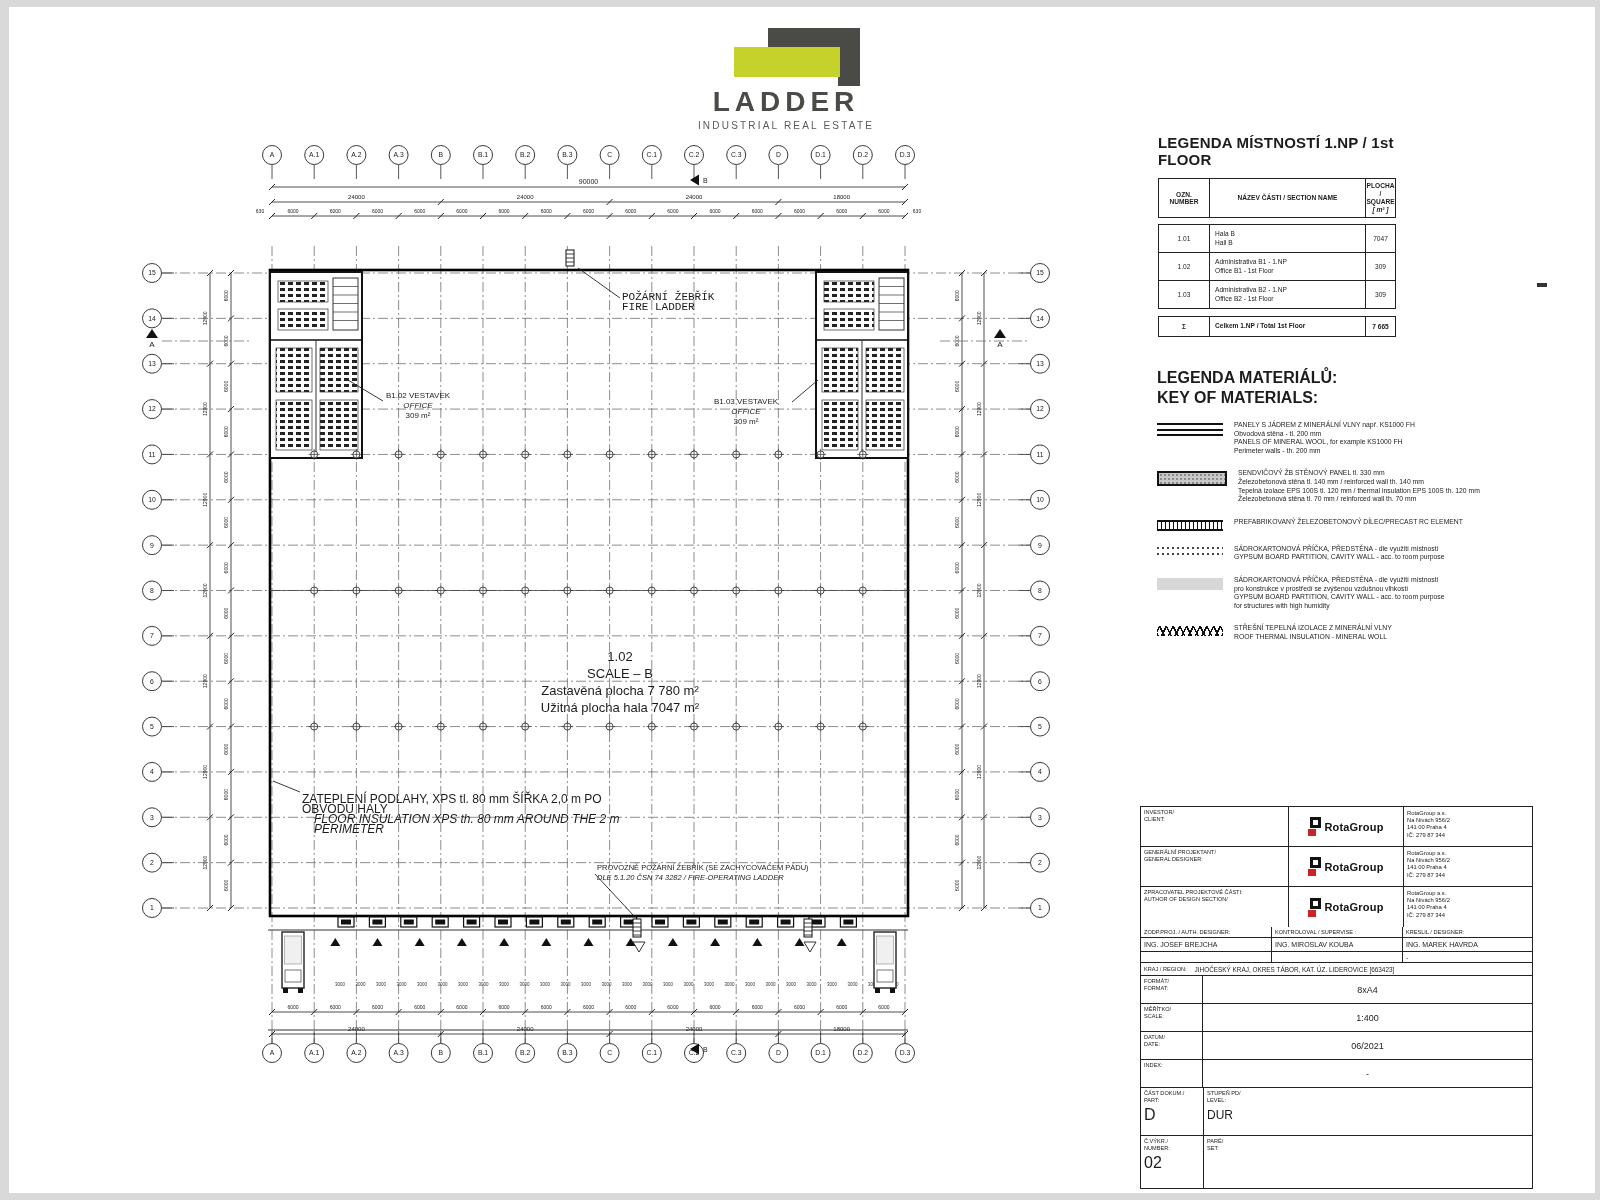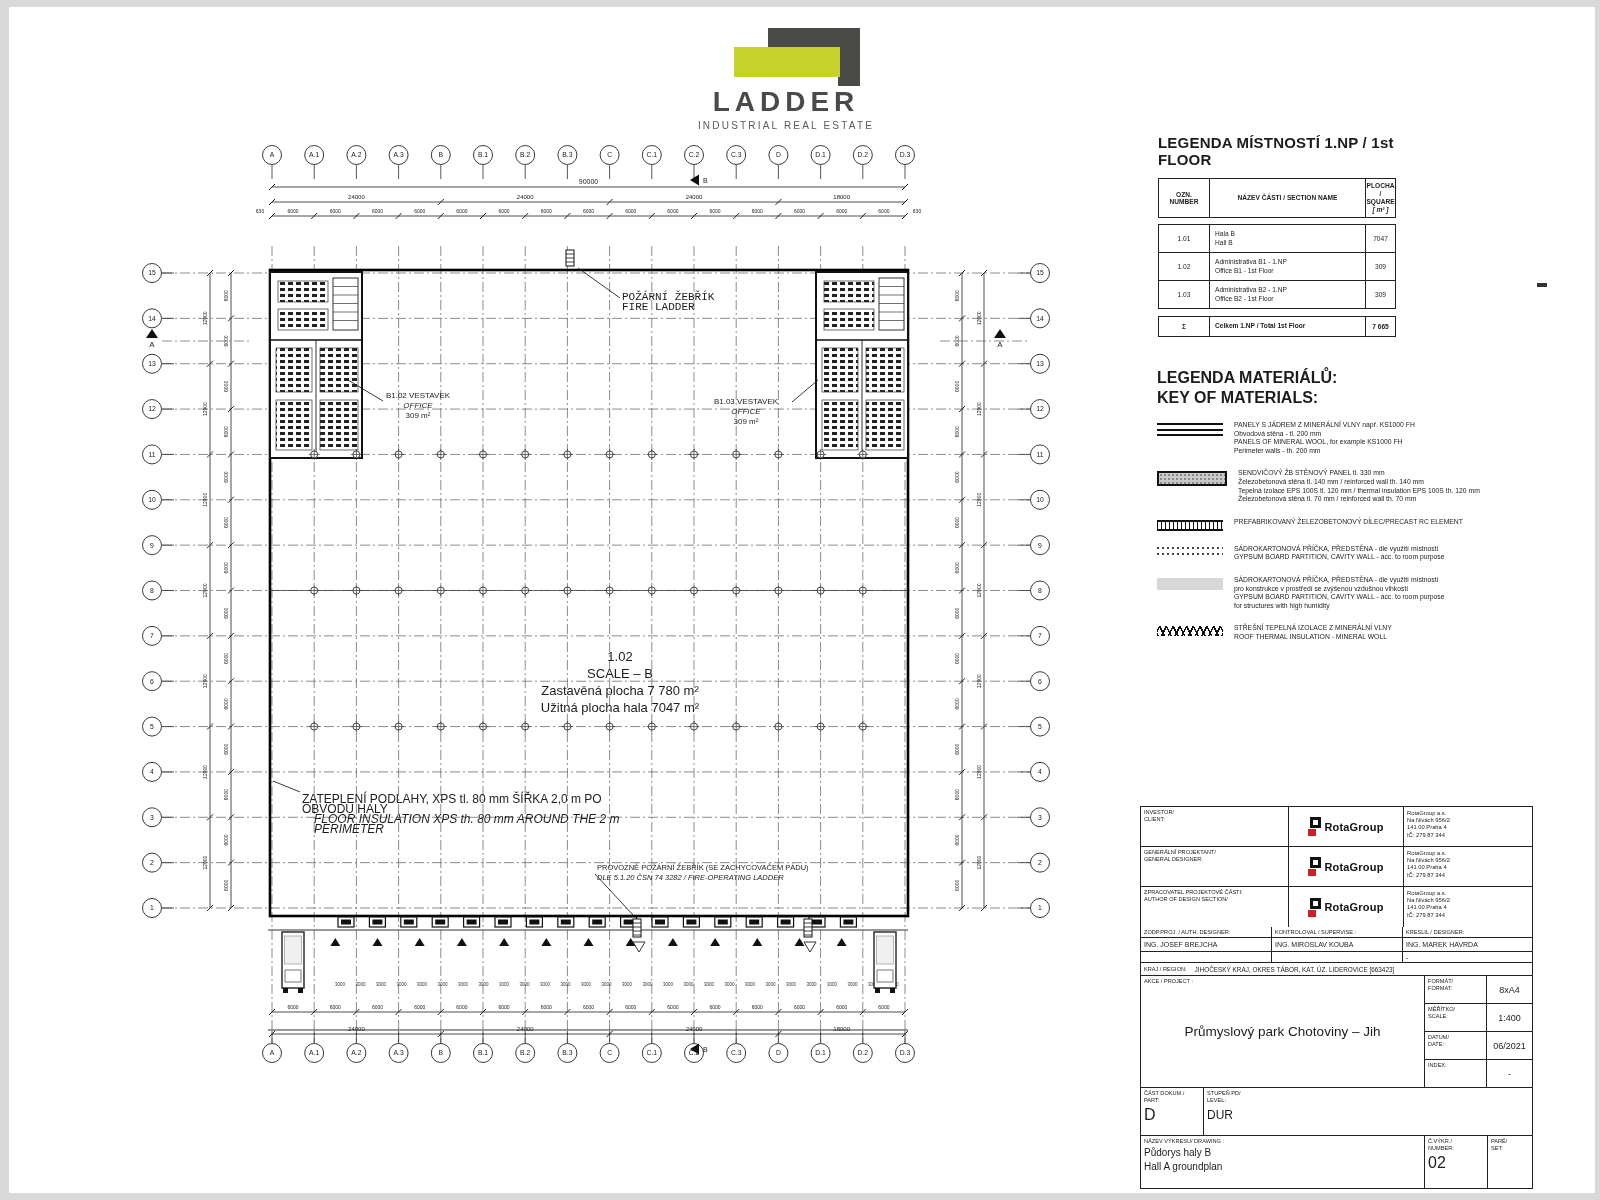--- a/index.html
+++ b/index.html
@@ -1271,24 +1271,20 @@
   <div class="tb-row pp-emp" id="tb-people-extra">
       <div class="cell"></div>
       <div class="cell"></div>
       <div class="cell">-</div>
     </div>
   <div class="tb-row region">
     <span class="lbl">KRAJ / REGION:</span>
     <span style="font-size:6.4px;">JIHOČESKÝ KRAJ, OKRES TÁBOR, KAT. ÚZ. LIDEROVICE [663423]</span>
   </div>
   <div class="tb-row project">
-    <div class="cell p-name">
-      <span class="corner lbl">AKCE / PROJECT :</span>
-      <span>Průmyslový park Chotoviny – Jih</span>
-    </div>
     <div class="meta-col" id="tb-meta">
         <div class="meta-row">
           <div class="m-l lbl">
             <div>FORMÁT/</div>
             <div>FORMAT:</div>
           </div>
           <div class="m-v">8xA4</div>
         </div>
         <div class="meta-row">
           <div class="m-l lbl">
@@ -1316,25 +1312,20 @@
     <div class="cell mid">
       <div class="lbl"><span>ČÁST DOKUM./</span><br><span>PART:</span></div>
       <div class="bigv">D</div>
     </div>
     <div class="cell endc">
       <div class="lbl"><span>STUPEŇ PD/</span><br><span>LEVEL:</span></div>
       <div class="medv">DUR</div>
     </div>
   </div>
   <div class="tb-row c3row drow">
-    <div class="cell big-left">
-      <div class="lbl">NÁZEV VÝKRESU/ DRAWING :</div>
-      <div class="t1" style="font-size:10px;">Půdorys haly B</div>
-      <div class="t1" style="font-size:10px;">Hall A groundplan</div>
-    </div>
     <div class="cell mid">
       <div class="lbl"><span>Č.VÝKR./</span><br><span>NUMBER:</span></div>
       <div class="bigv">02</div>
     </div>
     <div class="cell endc">
       <div class="lbl"><span>PARÉ/</span><br><span>SET:</span></div>
       <div class="bigv"></div>
     </div>
   </div>
 </div>

